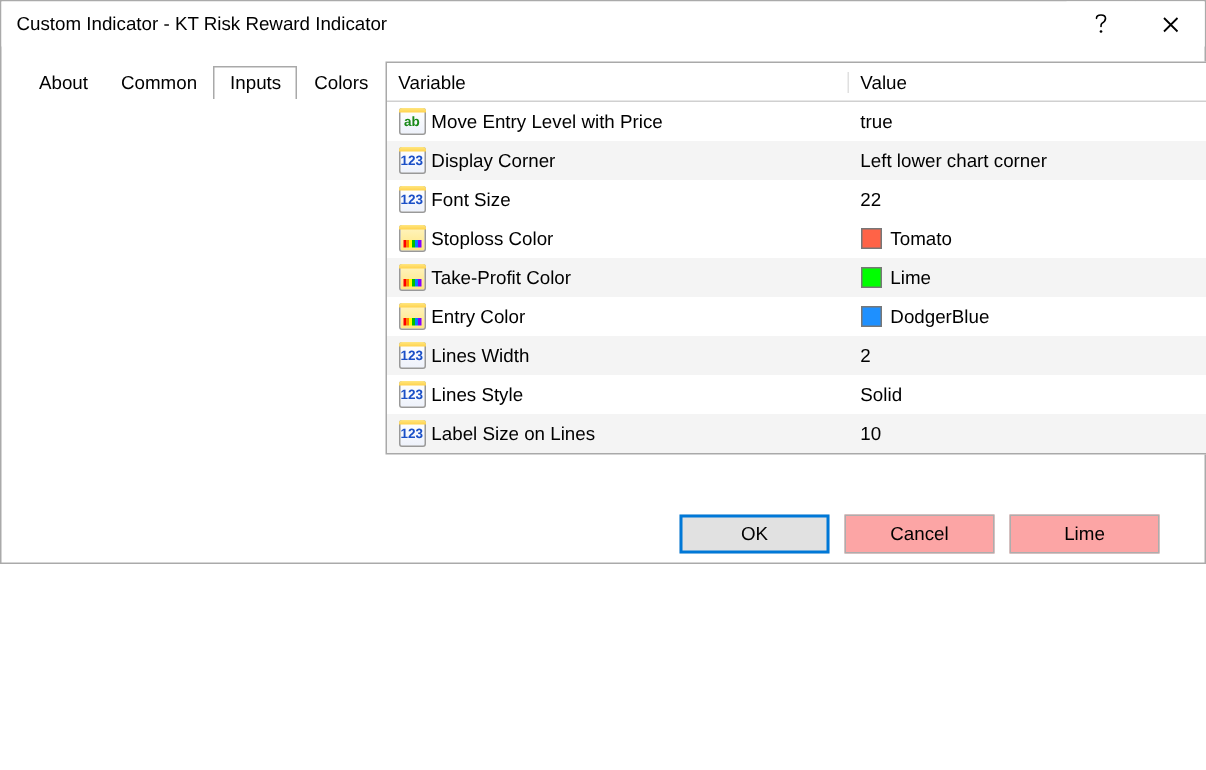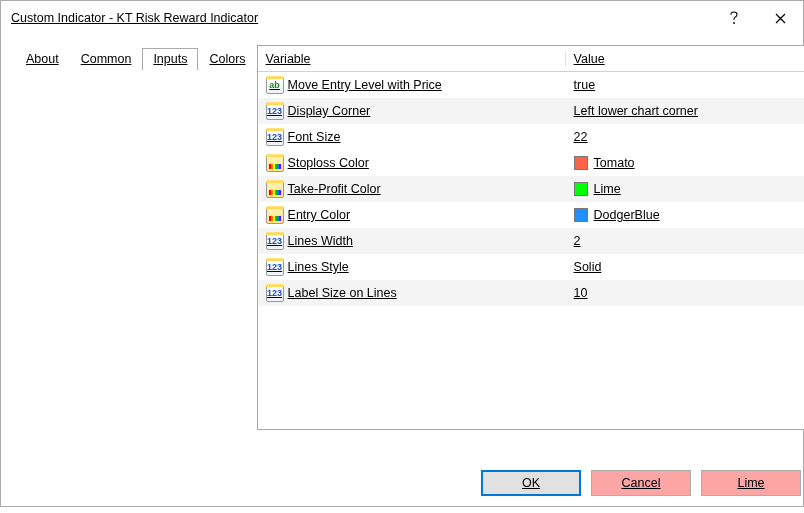--- a/index.html
+++ b/index.html
@@ -1,27 +1,26 @@
 <!DOCTYPE html>
 <html><head>
 <meta charset="utf-8">
 <style>
   * { box-sizing: border-box; font-family: "Segoe UI", Tahoma, sans-serif; }
   html, body { margin: 0; padding: 0; }
   body { background: #fff; }
 
   .window {
     width: 804px;
-    height: 507px;
+    height: 376px;
     border: 1px solid #aaa;
     background: #fff;
     display: flex;
     flex-direction: column;
     position: relative;
-    text-decoration: underline;
   }
 
   
   .titlebar {
     height: 34px;
     display: flex;
     align-items: center;
     padding: 0 0 0 10px;
     font-size: 12.5px;
     color: #000;
@@ -143,21 +142,21 @@
     display:flex; flex-direction: column; justify-content: flex-end;
     padding-bottom: 0;
   }
   .side .btn { margin-bottom: 12px; }
 
   
   .footer {
     display: flex;
     justify-content: flex-end;
     gap: 10px;
-    padding: 0 2px 10px 14px;
+    padding: 0 30px 10px 14px;
     margin-top: 28px;
   }
 
   .btn {
     width: 100px;
     height: 26px;
     border: 1px solid #adadad;
     background: #fca5a5;
     font-size: 12.5px;
     display: flex;

